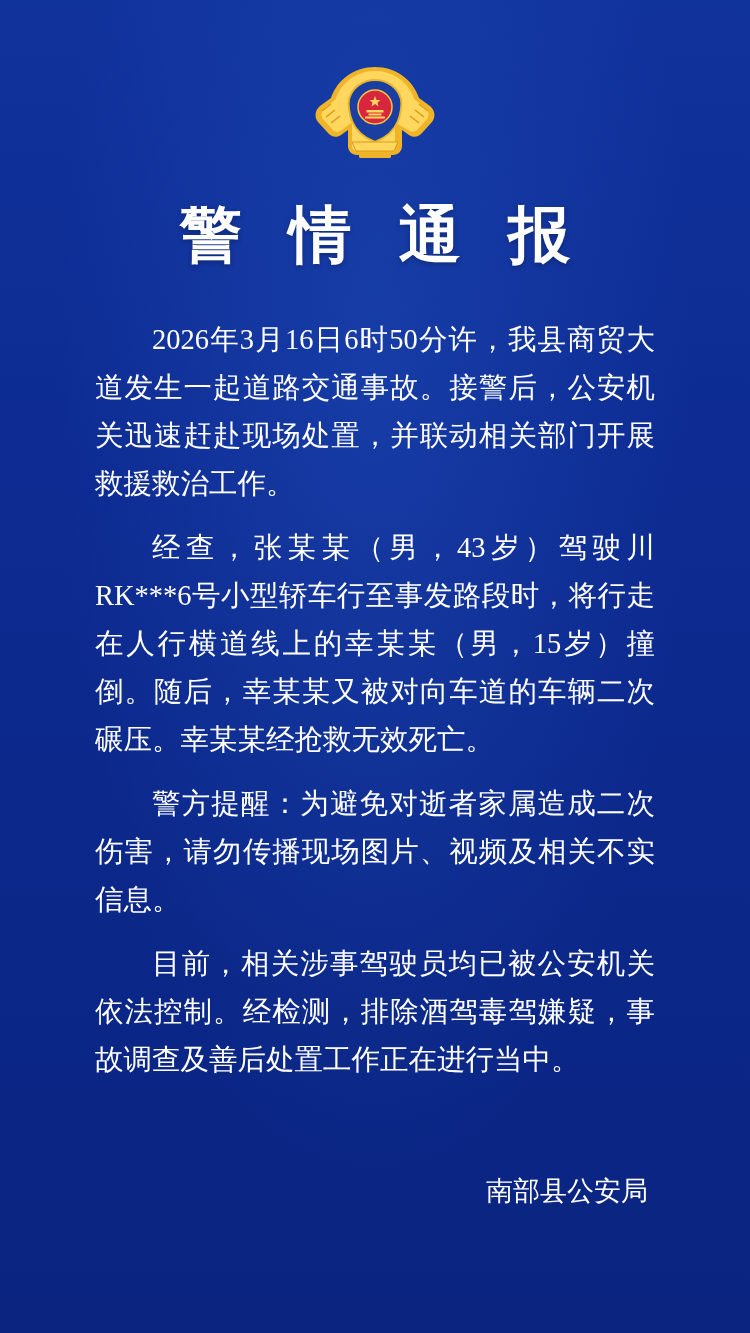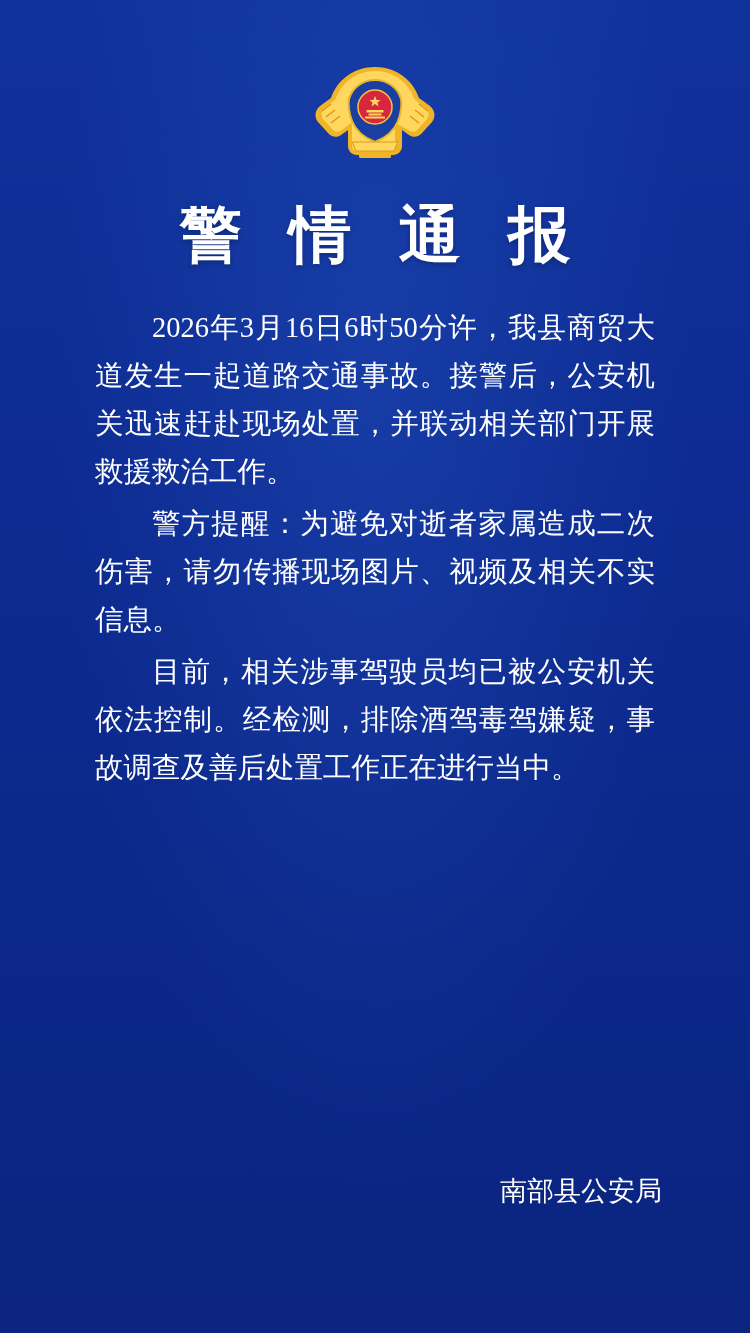--- a/index.html
+++ b/index.html
@@ -58,27 +58,27 @@
     margin-top: 34px;
     width: 560px;
     color: #ffffff;
     font-size: 28.5px;
     line-height: 48px;
     text-align: justify;
     z-index: 2;
     font-family: "Liberation Serif", "DejaVu Serif", serif;
   }
   .body-text p {
-    margin: 4px 0 2px 0;
+    margin: 16px 0 2px 0;
     text-indent: 2em;
   }
 
   .signature {
     position: absolute;
-    right: 88px;
+    right: 102px;
     bottom: 120px;
     color: #ffffff;
     font-size: 27px;
     line-height: 44px;
     text-align: center;
     z-index: 2;
     font-family: "Liberation Serif", "DejaVu Serif", serif;
   }
   .signature div { white-space: nowrap; }
 </style>
@@ -117,20 +117,21 @@
 
       <path d="M104 168 L196 168 L188 186 L112 186 Z" fill="#ffd75e" stroke="#d79b18" stroke-width="2"></path>
       <rect x="118" y="190" width="64" height="10" rx="3" fill="#f0b429"></rect>
     </svg>
   </div>
 
   <div class="title">警 情 通 报</div>
 
   <div class="body-text">
     <p>2026年3月16日6时50分许，我县商贸大道发生一起道路交通事故。接警后，公安机关迅速赶赴现场处置，并联动相关部门开展救援救治工作。</p>
+    <p>经查，张某某（男，43岁）驾驶川RK***6号小型轿车行至事发路段时，将行走在人行横道线上的幸某某（男，15岁）撞倒。随后，幸某某又被对向车道的车辆二次碾压。幸某某经抢救无效死亡。</p>
     <p>警方提醒：为避免对逝者家属造成二次伤害，请勿传播现场图片、视频及相关不实信息。</p>
     <p>目前，相关涉事驾驶员均已被公安机关依法控制。经检测，排除酒驾毒驾嫌疑，事故调查及善后处置工作正在进行当中。</p>
   </div>
 
   <div class="signature">
     <div>南部县公安局</div>
   </div>
 
 </div>
 

